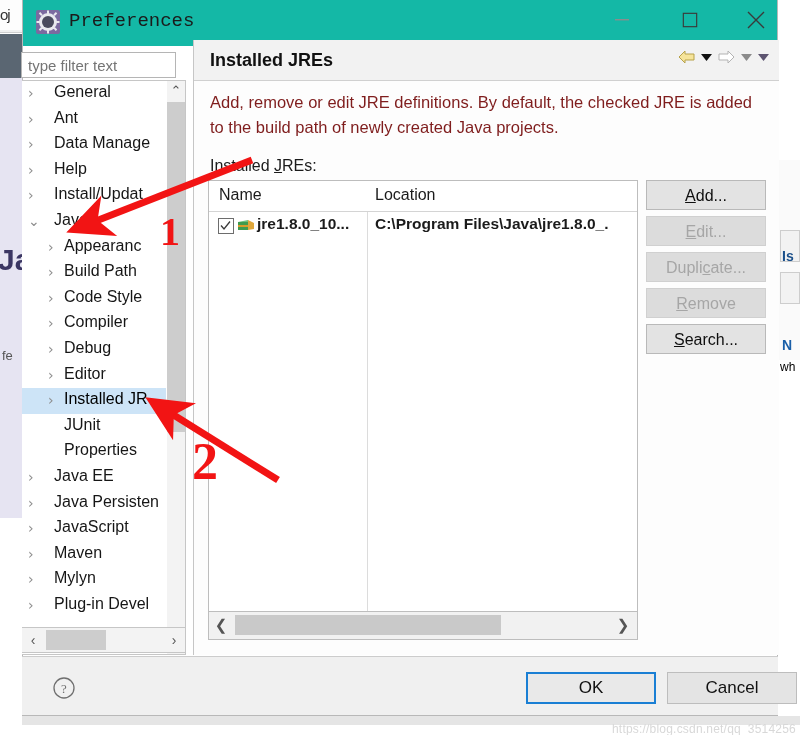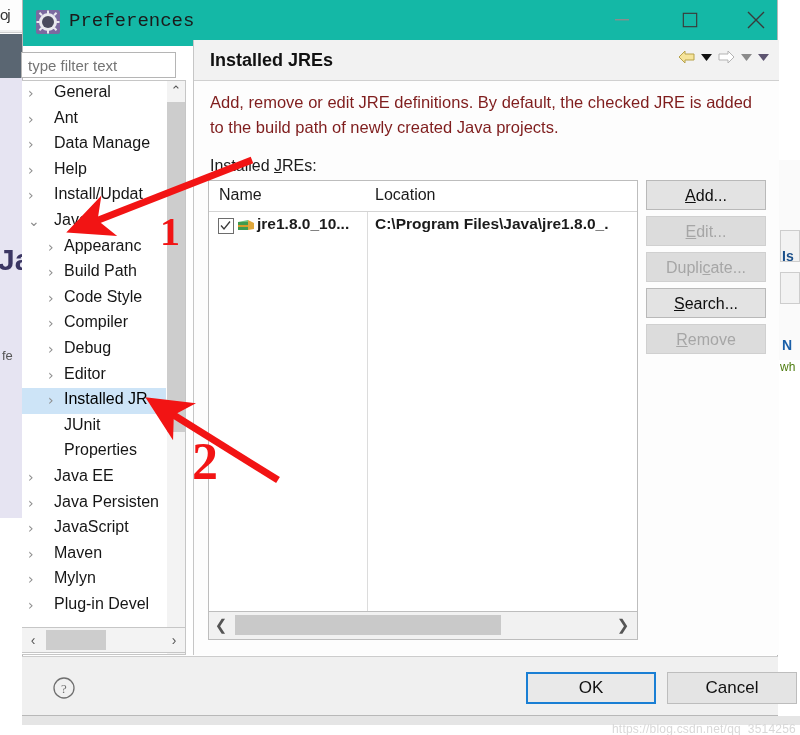--- a/index.html
+++ b/index.html
@@ -18,21 +18,21 @@
   .bg-proj{position:absolute;left:0;top:6px;font-size:15px;color:#333;letter-spacing:-1px;}
   .bg-editorlight{position:absolute;left:0;top:78px;width:22px;height:440px;background:#e6e4f2;}
   .bg-bigJ{position:absolute;left:-2px;top:243px;font-size:30px;font-weight:bold;color:#3b3663;}
   .bg-fe{position:absolute;left:2px;top:348px;font-size:13px;color:#555;}
   .bg-right{position:absolute;left:776px;top:0;width:24px;height:735px;background:#ffffff;}
   .bg-right-panel{position:absolute;left:778px;top:160px;width:22px;height:200px;background:#fafafa;border-left:1px solid #d6d6d6;}
   .bg-right-box1{position:absolute;left:780px;top:230px;width:18px;height:30px;background:#f2f2f2;border:1px solid #cdcdcd;}
   .bg-right-box2{position:absolute;left:780px;top:272px;width:18px;height:30px;background:#f2f2f2;border:1px solid #cdcdcd;}
   .bg-right-Is{position:absolute;left:782px;top:248px;font-size:14px;font-weight:bold;color:#1a4f8a;}
   .bg-right-N{position:absolute;left:782px;top:337px;font-size:14px;font-weight:bold;color:#1a5fa8;}
-  .bg-right-wh{position:absolute;left:780px;top:360px;font-size:12px;color:#4d7c0f;}
+  .bg-right-wh{position:absolute;left:780px;top:360px;font-size:12px;color:#000000;}
   .bg-bottom{position:absolute;left:0;top:715px;width:800px;height:20px;background:#ffffff;}
   .bg-shadow{position:absolute;left:22px;top:716px;width:900px;height:9px;background:#cfcfcf;opacity:.55;}
 
   
   #dialog{
     position:absolute;left:22px;top:0;width:756px;height:716px;
     background:#ffffff;border:1px solid #b8b8b8;border-top:none;
     box-sizing:border-box;
   }
 
@@ -378,22 +378,22 @@
     <div id="table-hsb">
       <span class="hbtn hleft">❮</span>
       <div id="table-hthumb"></div>
       <span class="hbtn hright">❯</span>
     </div>
 
     <div id="side-buttons">
         <button class="sbtn enabled"><u>A</u>dd...</button>
         <button class="sbtn disabled" disabled=""><u>E</u>dit...</button>
         <button class="sbtn disabled" disabled="">Dupli<u>c</u>ate...</button>
+        <button class="sbtn disabled" disabled=""><u>R</u>emove</button>
         <button class="sbtn enabled"><u>S</u>earch...</button>
-        <button class="sbtn disabled" disabled=""><u>R</u>emove</button>
       </div>
   </div>
 
   <div id="footer">
     <span id="help-icon">
       <svg width="24" height="24" viewBox="0 0 24 24">
         <circle cx="12" cy="12" r="10" fill="none" stroke="#6f6f6f" stroke-width="1.3"></circle>
         <text x="12" y="17" text-anchor="middle" font-size="13" font-family="Liberation Serif, serif" fill="#6f6f6f">?</text>
       </svg>
     </span>

